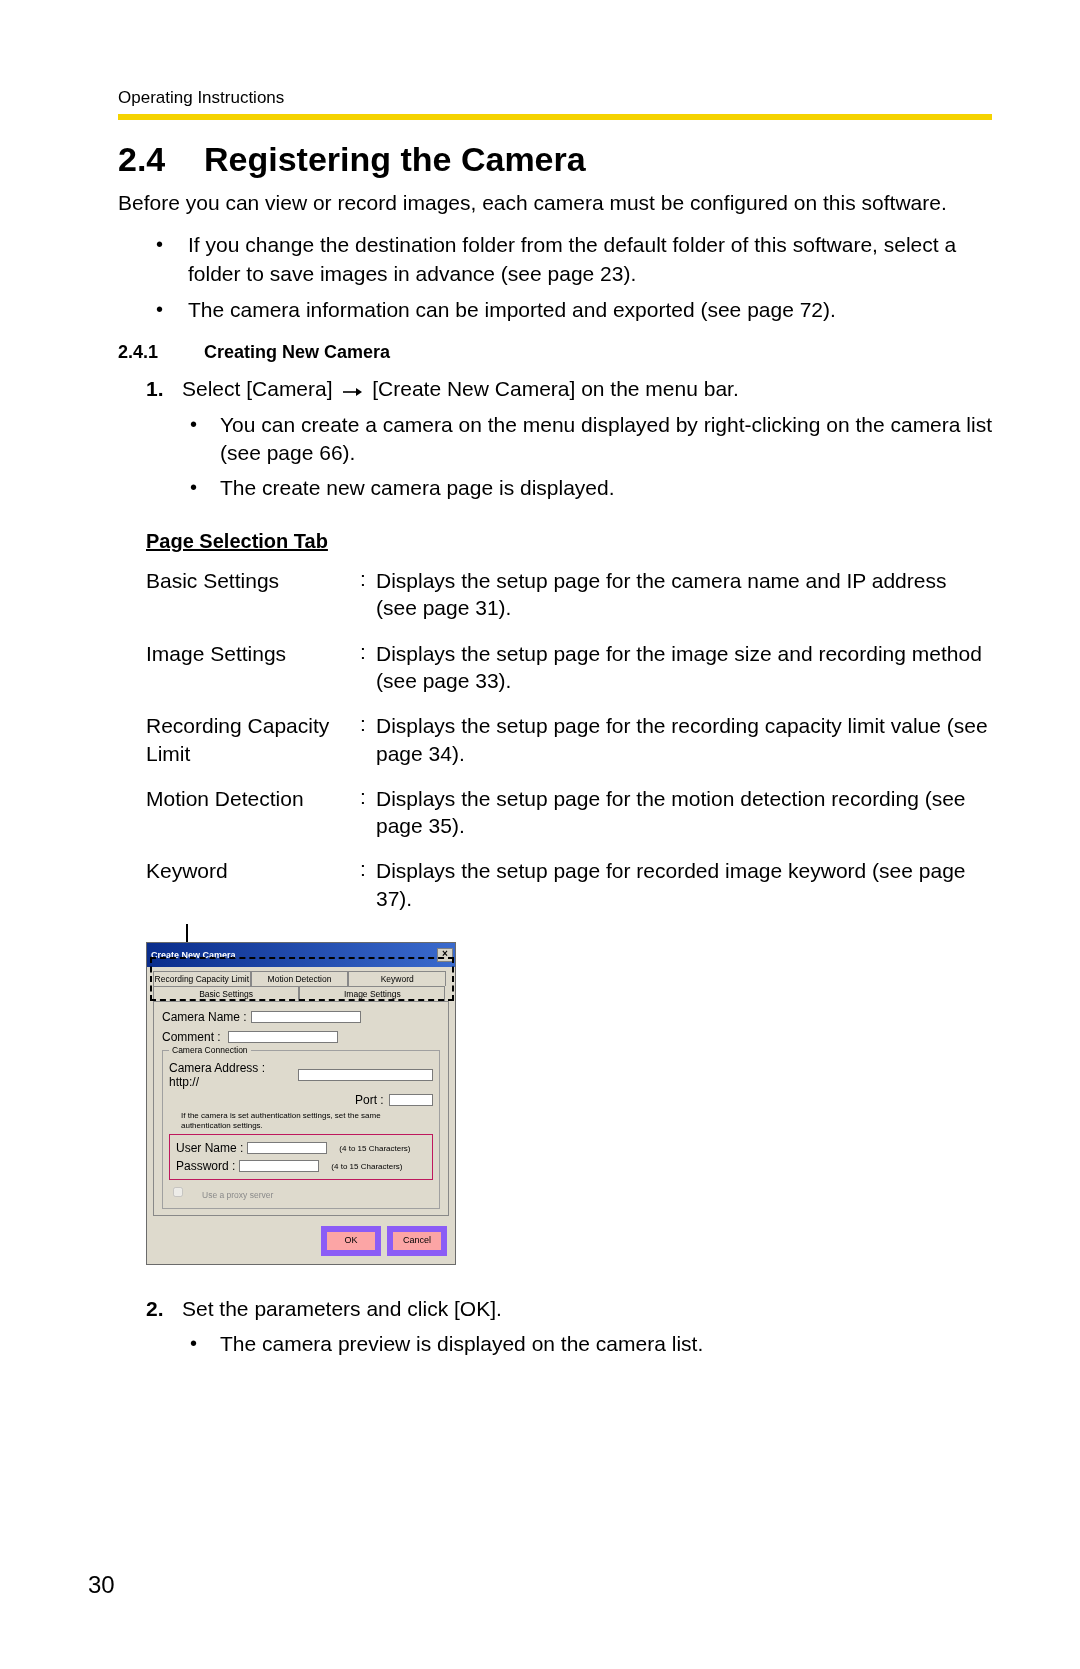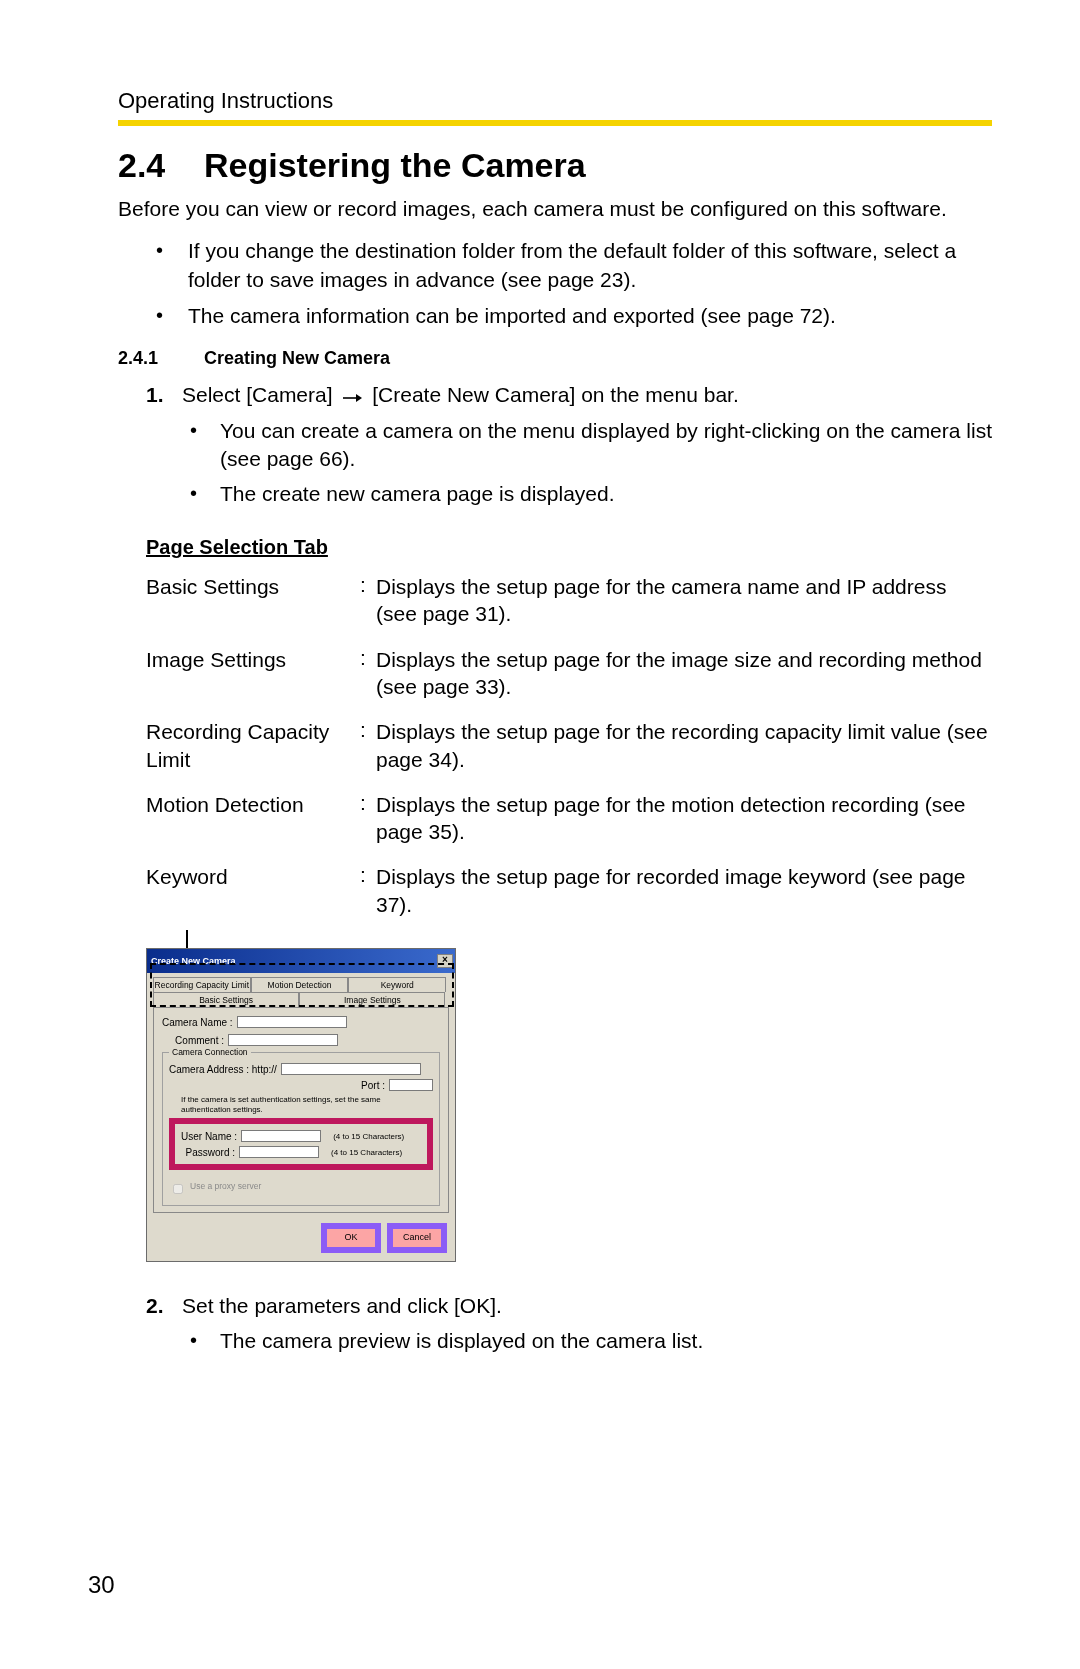--- a/index.html
+++ b/index.html
@@ -7,21 +7,21 @@
     width:1080px; height:1669px;
     font-family:Arial, Helvetica, sans-serif;
     color:#000;
     position:relative;
   }
   .page {
     padding:88px 88px 0 118px;
     box-sizing:border-box;
   }
   .running-head {
-    font-size:22px;
+    font-size:17px;
     margin-bottom:6px;
   }
   .yellow-rule {
     height:6px;
     background:#f5d300;
     margin-bottom:20px;
   }
   .h2 {
     font-size:34px;
     font-weight:bold;
@@ -177,37 +177,37 @@
     pointer-events:none;
   }
   .dlg-body {
     border:1px solid #888;
     margin:0 6px 6px 6px;
     padding:8px 8px 6px 8px;
     background:#dedacd;
     display:flex; flex-direction:column; gap:6px;
   }
   .fld { display:flex; align-items:center; gap:4px; }
-  .fld label { display:inline-block; min-width:62px; text-align:right; font-size:10px;}
+  .fld label { display:inline-block; min-width:62px; text-align:left; font-size:12px;}
   .fld input[type=text] {
     height:12px; border:1px solid #7a7a7a; background:#fff;
     font-size:8px; box-sizing:border-box;
   }
   .group {
     border:1px solid #a0a0a0;
     padding:6px 6px 8px 6px;
     position:relative;
   }
   .group .legend {
     position:absolute; top:-6px; left:6px;
     background:#dedacd; padding:0 3px; font-size:8.5px;
   }
   .note { font-size:8px; line-height:1.2; margin:4px 12px; }
   .hint { font-size:8px; color:#000;padding-left:8px; }
-  .proxy { color:#8a8a8a; font-size:8.5px; display:flex; align-items:flex-start; gap:4px; margin-top:11px;}
+  .proxy { color:#8a8a8a; font-size:8.5px; display:flex; align-items:flex-end; gap:16px; margin-top:4px;}
   .proxy input { width:10px;height:10px; }
   .btnrow {
     display:flex; justify-content:flex-end; gap:6px; padding:4px 8px 8px 0;
   }
   .btn {
     min-width:48px; height:18px;
     border:6px solid #8b5cf6;
     background:#fca5a5;
     font-size:9px;
     text-align:center;
@@ -320,21 +320,21 @@
           <span class="legend">Camera Connection</span>
           <div class="fld" style="margin-top:4px">
             <label style="min-width:98px">Camera Address : http://</label>
             <input type="text" style="width: 140px;">
           </div>
           <div class="fld" style="justify-content:flex-end; margin-top:4px">
             <label style="min-width:30px">Port :</label>
             <input type="text" style="width: 44px;">
           </div>
           <div class="note">If the camera is set authentication settings, set the same authentication settings.</div>
-          <div class="group" style="border:6px solid #be185d; padding:6px;">
+          <div class="group" style="border:1px solid #be185d; padding:6px;">
             <div class="fld">
               <label style="min-width:54px">User Name :</label>
               <input type="text" style="width: 80px;">
               <span class="hint">(4 to 15 Characters)</span>
             </div>
             <div class="fld" style="margin-top:4px">
               <label style="min-width:54px">Password :</label>
               <input type="text" style="width: 80px;">
               <span class="hint">(4 to 15 Characters)</span>
             </div>

